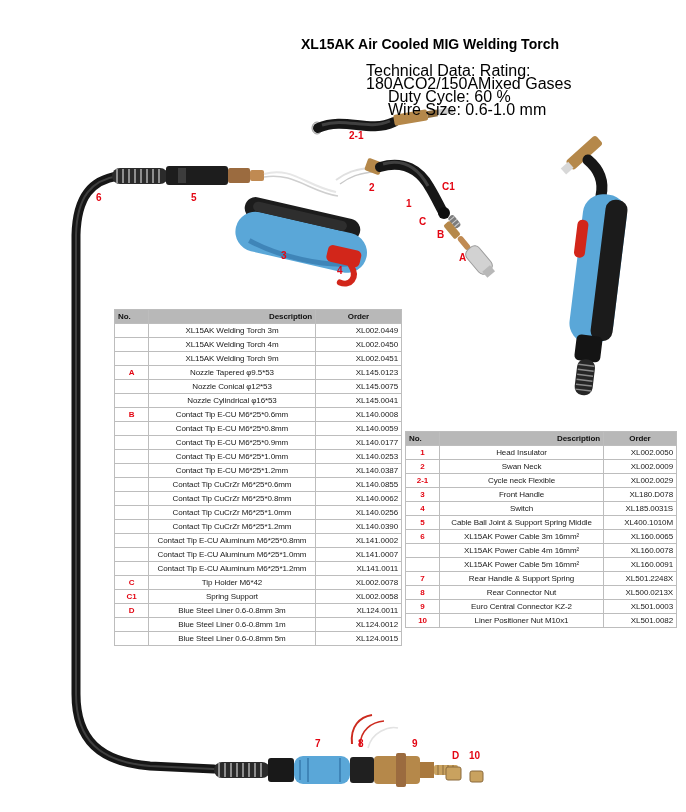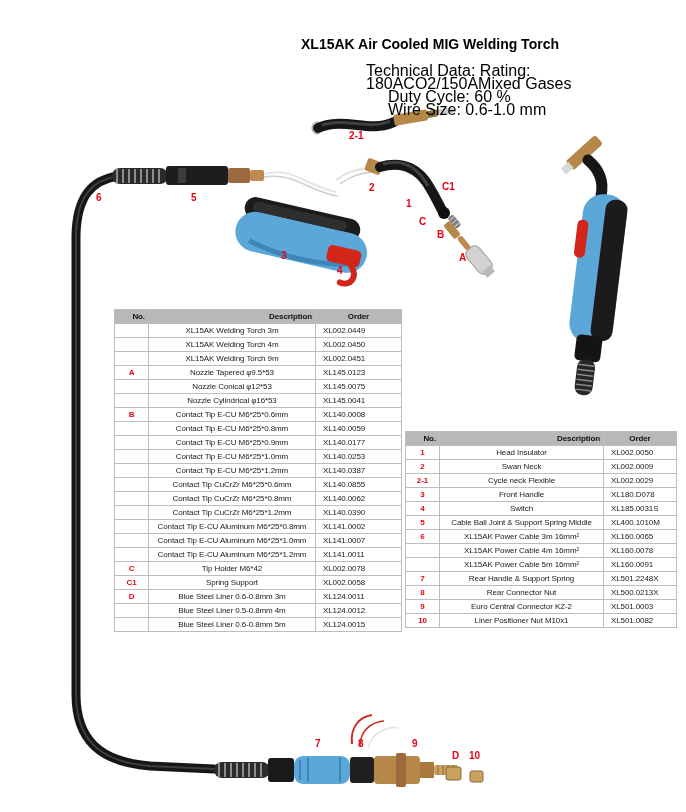--- a/index.html
+++ b/index.html
@@ -31,30 +31,30 @@
   .c9{left:412px;top:739px}
   .cD{left:452px;top:751px}
   .c10{left:469px;top:751px}
 
   .parts-table{position:absolute;border-collapse:collapse;background:#fff;border:1px solid #606060;table-layout:fixed}
   .parts-table th,.parts-table td{border:1px solid #bdbdbd;font-size:8px;padding:0 3px;height:13px;line-height:13px;
       white-space:nowrap;overflow:hidden;letter-spacing:-0.1px;color:#1a1a1a}
   .parts-table thead th{background:#b8b8b8;font-weight:bold;color:#111}
   .left-table{left:114px;top:309px;width:266px}
   .right-table{left:405px;top:431px;width:250px}
-  th.col-no{width:27px;text-align:right}
+  th.col-no{width:27px;text-align:left}
   th.col-desc{text-align:right}
   .left-table th.col-desc{width:160px}
   .right-table th.col-desc{width:157px}
   th.col-order{text-align:center}
   .left-table th.col-order{width:79px}
   .right-table th.col-order{width:66px}
   td.cell-no{color:#e30613;text-align:center;font-weight:bold}
   td.cell-description{text-align:center}
-  td.cell-order{text-align:left;padding-left:7px}
+  td.cell-order{text-align:right;padding-left:7px}
 </style>
 </head>
 <body>
 
 <div class="page">
 
   <svg class="diagram" width="686" height="812" viewBox="0 0 686 812">
 
     <g>
       <path d="M118 176 C92 180 77 196 76 235 L76 694 C76 740 100 762 150 766 L214 769" fill="none" stroke="#161616" stroke-width="9" stroke-linecap="round"></path>
@@ -280,20 +280,25 @@
           <td class="cell-description">Contact Tip CuCrZr M6*25*0.6mm</td>
           <td class="cell-order">XL140.0855</td>
         </tr>
         <tr>
           <td class="cell-no"></td>
           <td class="cell-description">Contact Tip CuCrZr M6*25*0.8mm</td>
           <td class="cell-order">XL140.0062</td>
         </tr>
         <tr>
           <td class="cell-no"></td>
+          <td class="cell-description">Contact Tip CuCrZr M6*25*1.0mm</td>
+          <td class="cell-order">XL140.0256</td>
+        </tr>
+        <tr>
+          <td class="cell-no"></td>
           <td class="cell-description">Contact Tip CuCrZr M6*25*1.2mm</td>
           <td class="cell-order">XL140.0390</td>
         </tr>
         <tr>
           <td class="cell-no"></td>
           <td class="cell-description">Contact Tip E-CU Aluminum M6*25*0.8mm</td>
           <td class="cell-order">XL141.0002</td>
         </tr>
         <tr>
           <td class="cell-no"></td>
@@ -315,21 +320,21 @@
           <td class="cell-description">Spring Support</td>
           <td class="cell-order">XL002.0058</td>
         </tr>
         <tr>
           <td class="cell-no">D</td>
           <td class="cell-description">Blue Steel Liner 0.6-0.8mm 3m</td>
           <td class="cell-order">XL124.0011</td>
         </tr>
         <tr>
           <td class="cell-no"></td>
-          <td class="cell-description">Blue Steel Liner 0.5-0.8mm 4m</td>
+          <td class="cell-description">Blue Steel Liner 0.6-0.8mm 1m</td>
           <td class="cell-order">XL124.0012</td>
         </tr>
         <tr>
           <td class="cell-no"></td>
           <td class="cell-description">Blue Steel Liner 0.6-0.8mm 5m</td>
           <td class="cell-order">XL124.0015</td>
         </tr>
       </tbody>
   </table>
 

